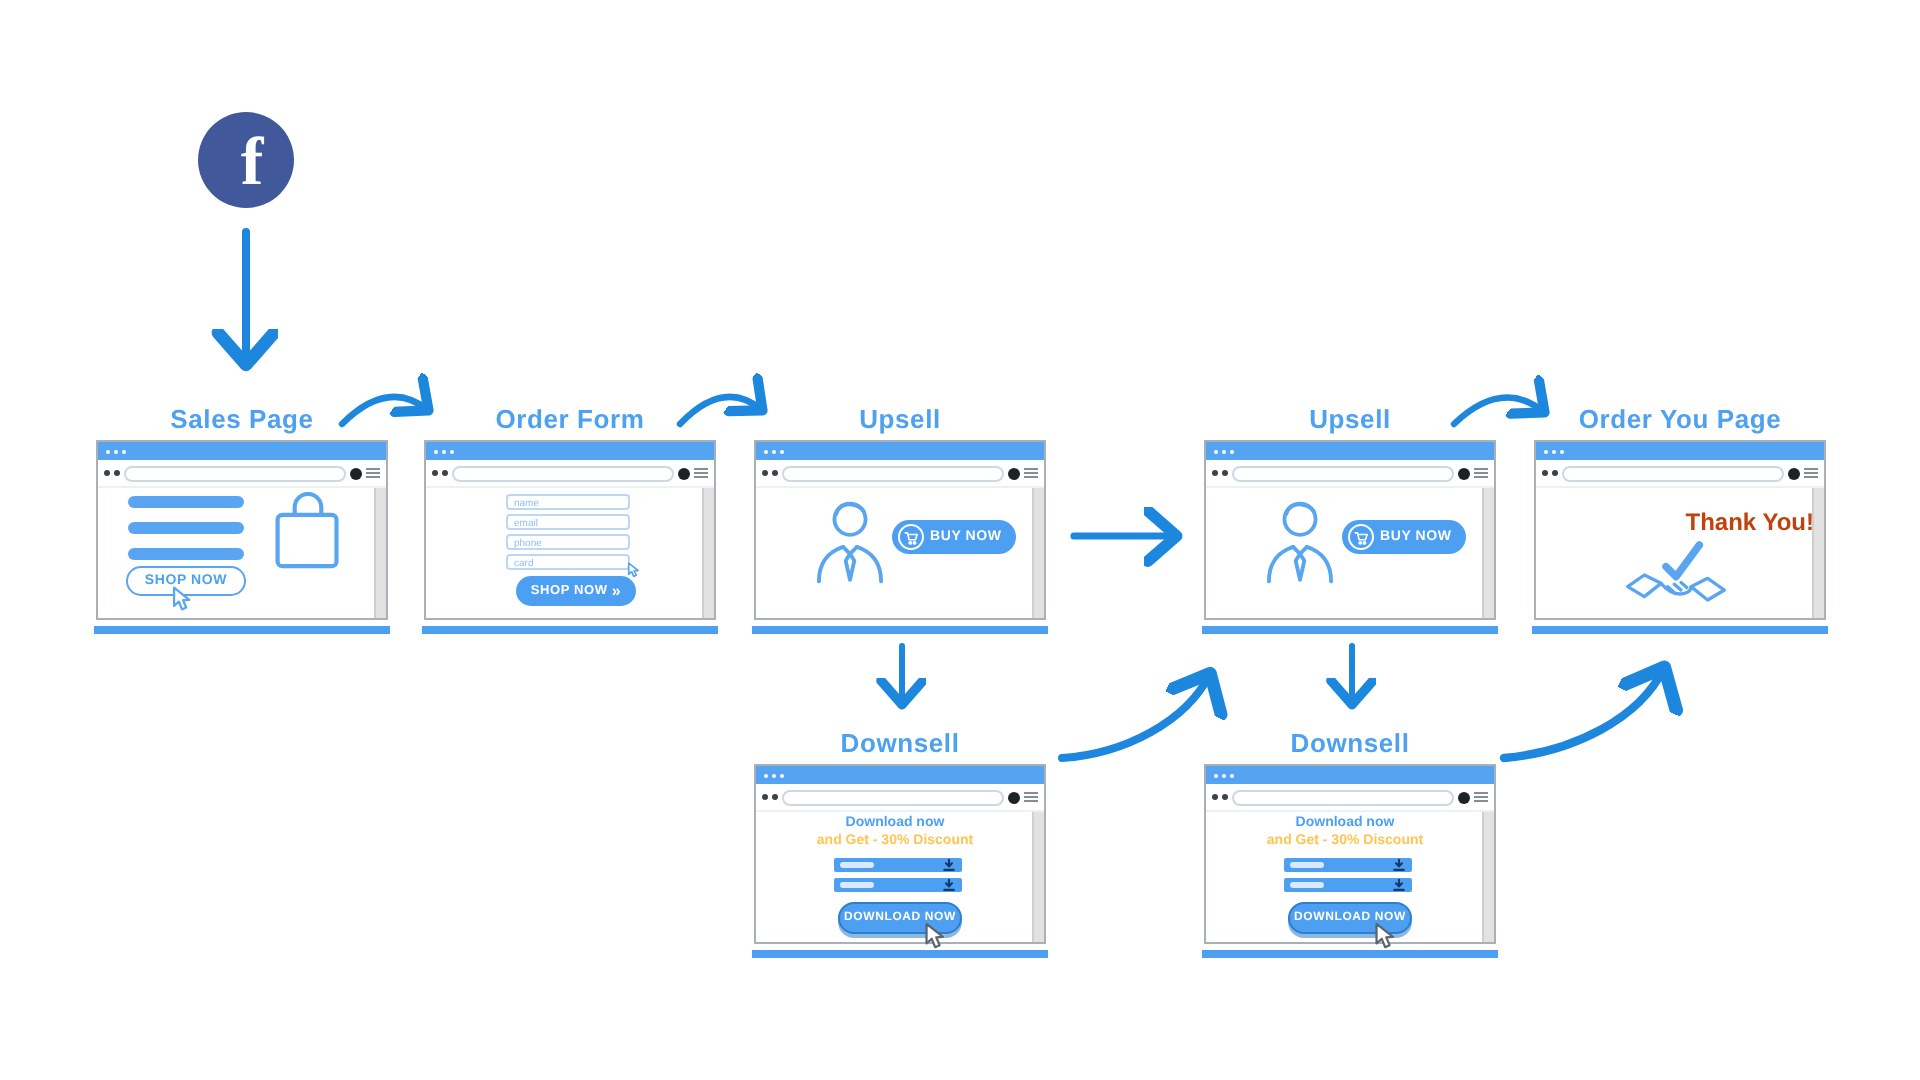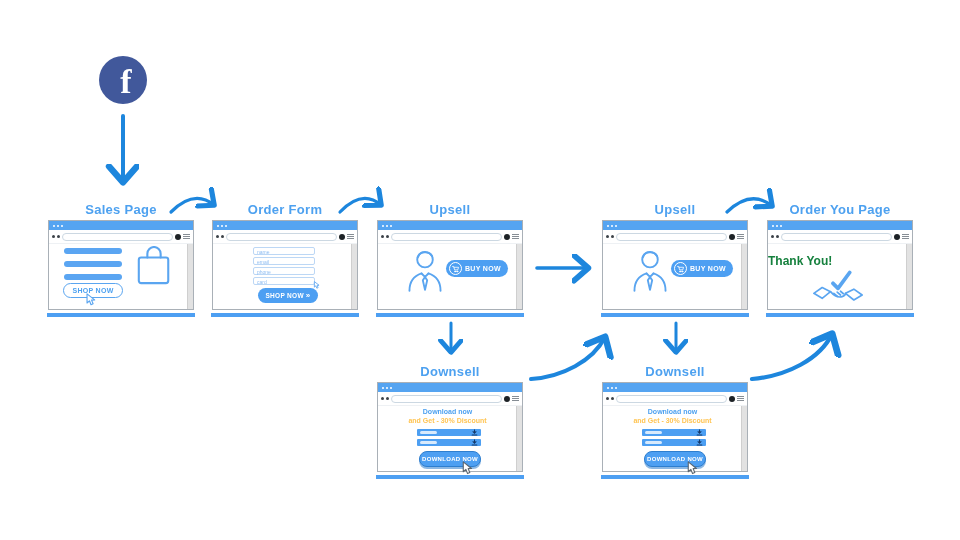--- a/index.html
+++ b/index.html
@@ -48,22 +48,22 @@
   .shop-filled .chev{font-size:8px;line-height:1;}
 
   
   .person-icon{position:absolute;left:28px;top:3px;}
   .buynow{position:absolute;left:68px;top:16px;width:62px;height:17px;background:#4d9ff2;border-radius:10px;
           display:flex;align-items:center;color:#fff;font-size:7px;font-weight:bold;letter-spacing:.3px;}
   .buynow .cartcircle{width:11px;height:11px;border:1px solid #fff;border-radius:50%;margin:0 3px 0 3px;
           display:flex;align-items:center;justify-content:center;flex:0 0 auto;}
 
   
-  .thanks-msg{position:absolute;left:0;right:5px;top:10px;text-align:left;font-size:12px;
-              font-weight:bold;color:#15803d;}
+  .thanks-msg{position:absolute;left:0;right:5px;top:10px;text-align:right;font-size:12px;
+              font-weight:bold;color:#c2410c;}
   .handshake{position:absolute;left:42px;top:26px;}
 
   
   .dl-line1{position:absolute;left:0;right:5px;top:2px;text-align:center;font-size:7px;font-weight:bold;color:#4da1f0;}
   .dl-line2{position:absolute;left:0;right:5px;top:11px;text-align:center;font-size:7px;font-weight:bold;color:#ffc452;}
   .item-bar{position:absolute;left:39px;width:64px;height:7px;background:#4d9ff2;border-radius:1px;
             display:flex;align-items:center;justify-content:space-between;padding:0 3px;box-sizing:border-box;}
   .item-pill{width:17px;height:3px;background:#d8eafc;border-radius:2px;}
   .dlbtn{position:absolute;left:41px;top:45px;width:62px;height:16px;background:#4d9ff2;border:1px solid #2e7ece;
          border-radius:9px;display:flex;align-items:center;justify-content:center;color:#fff;

